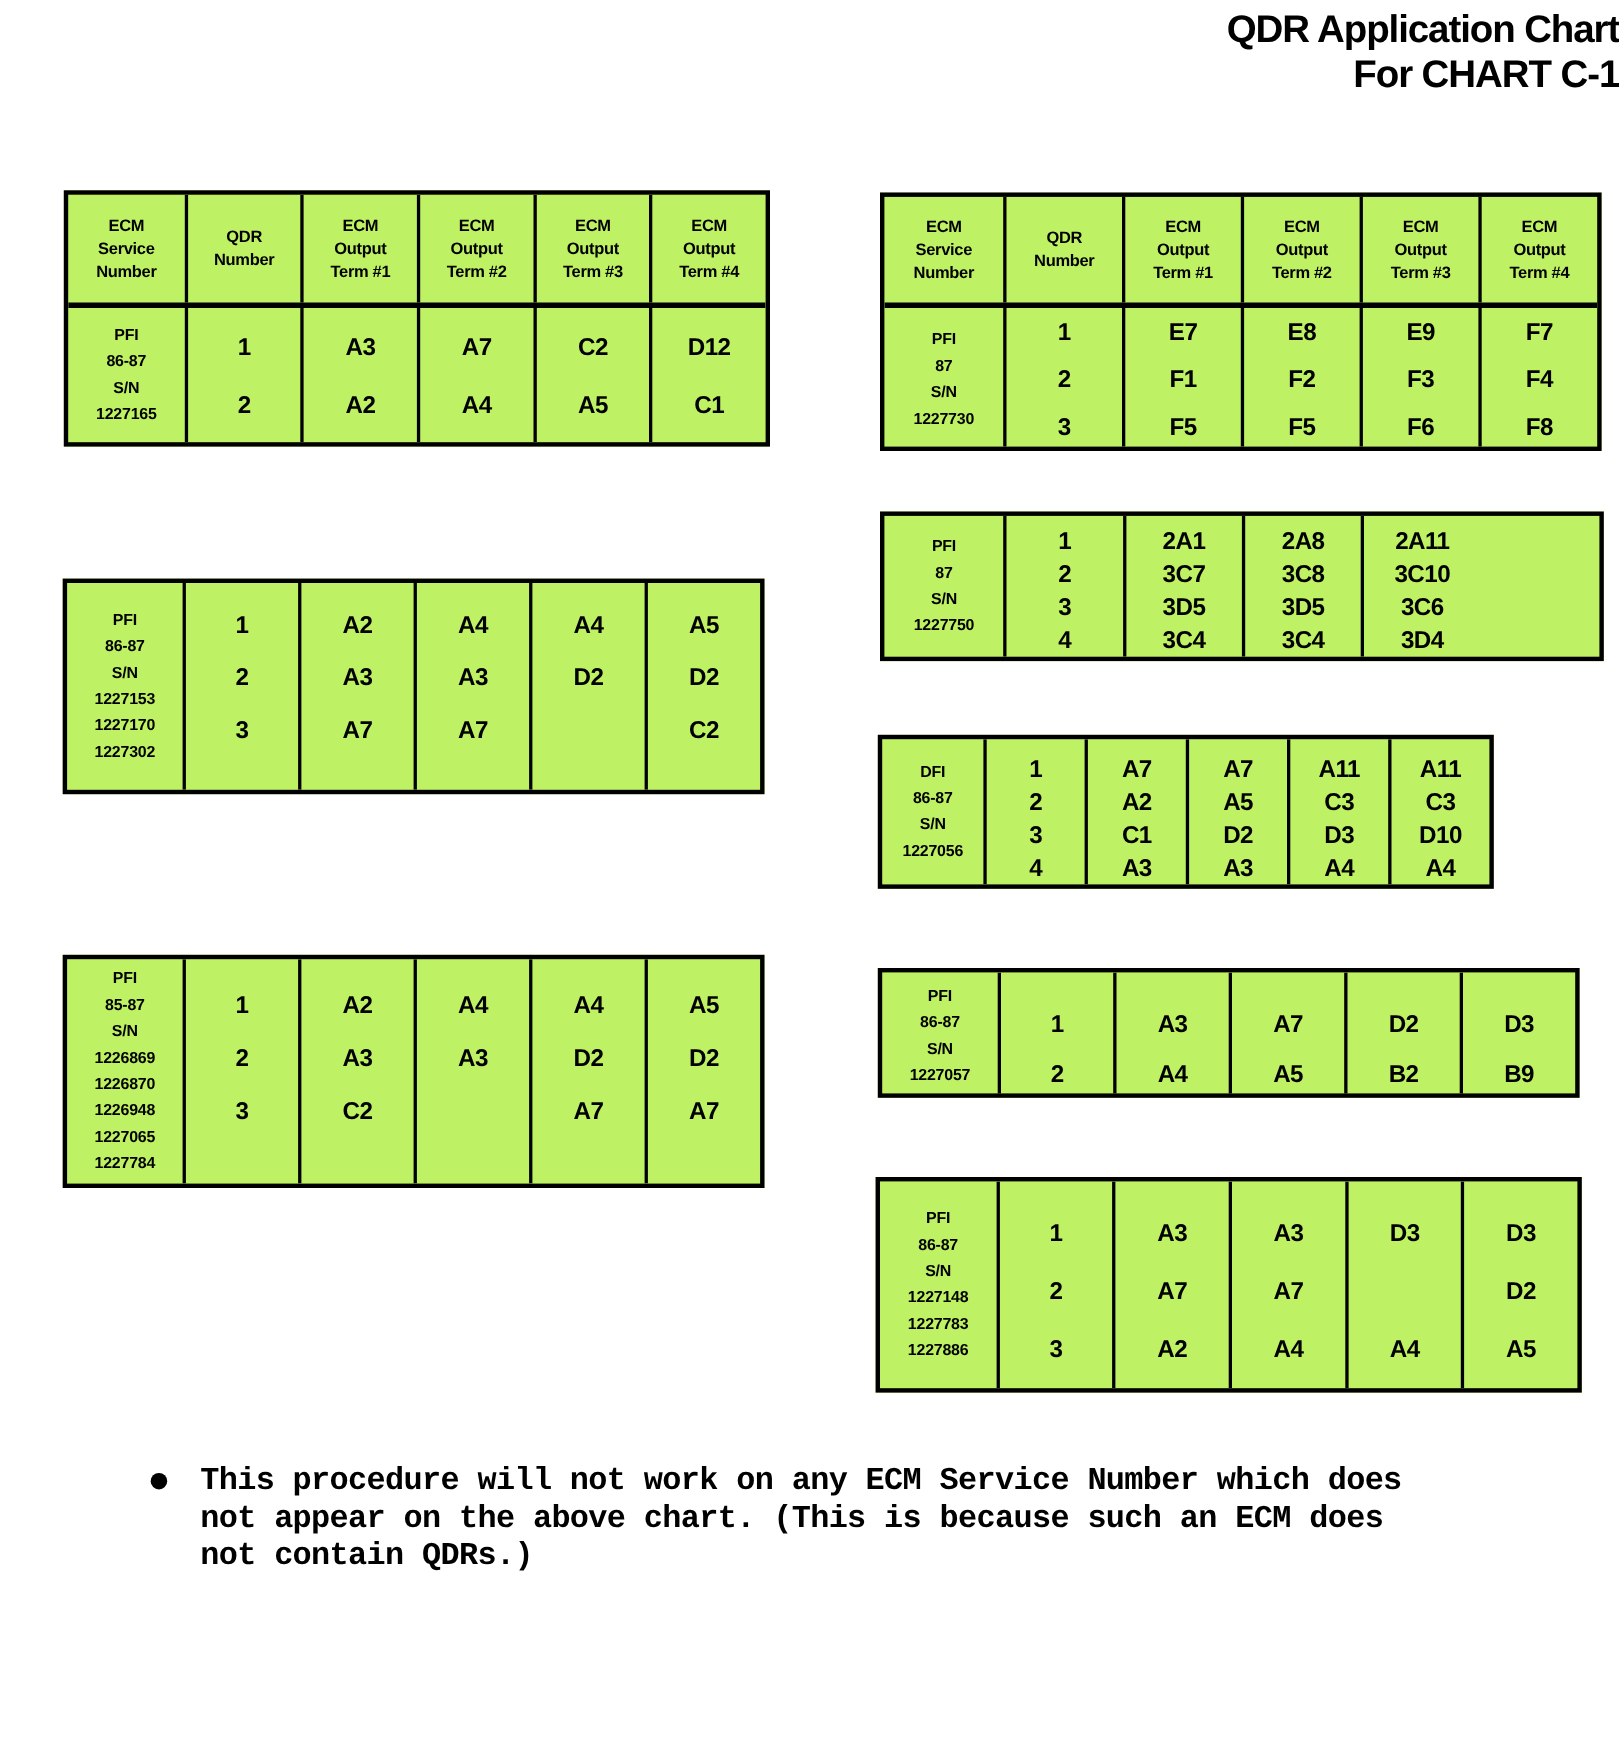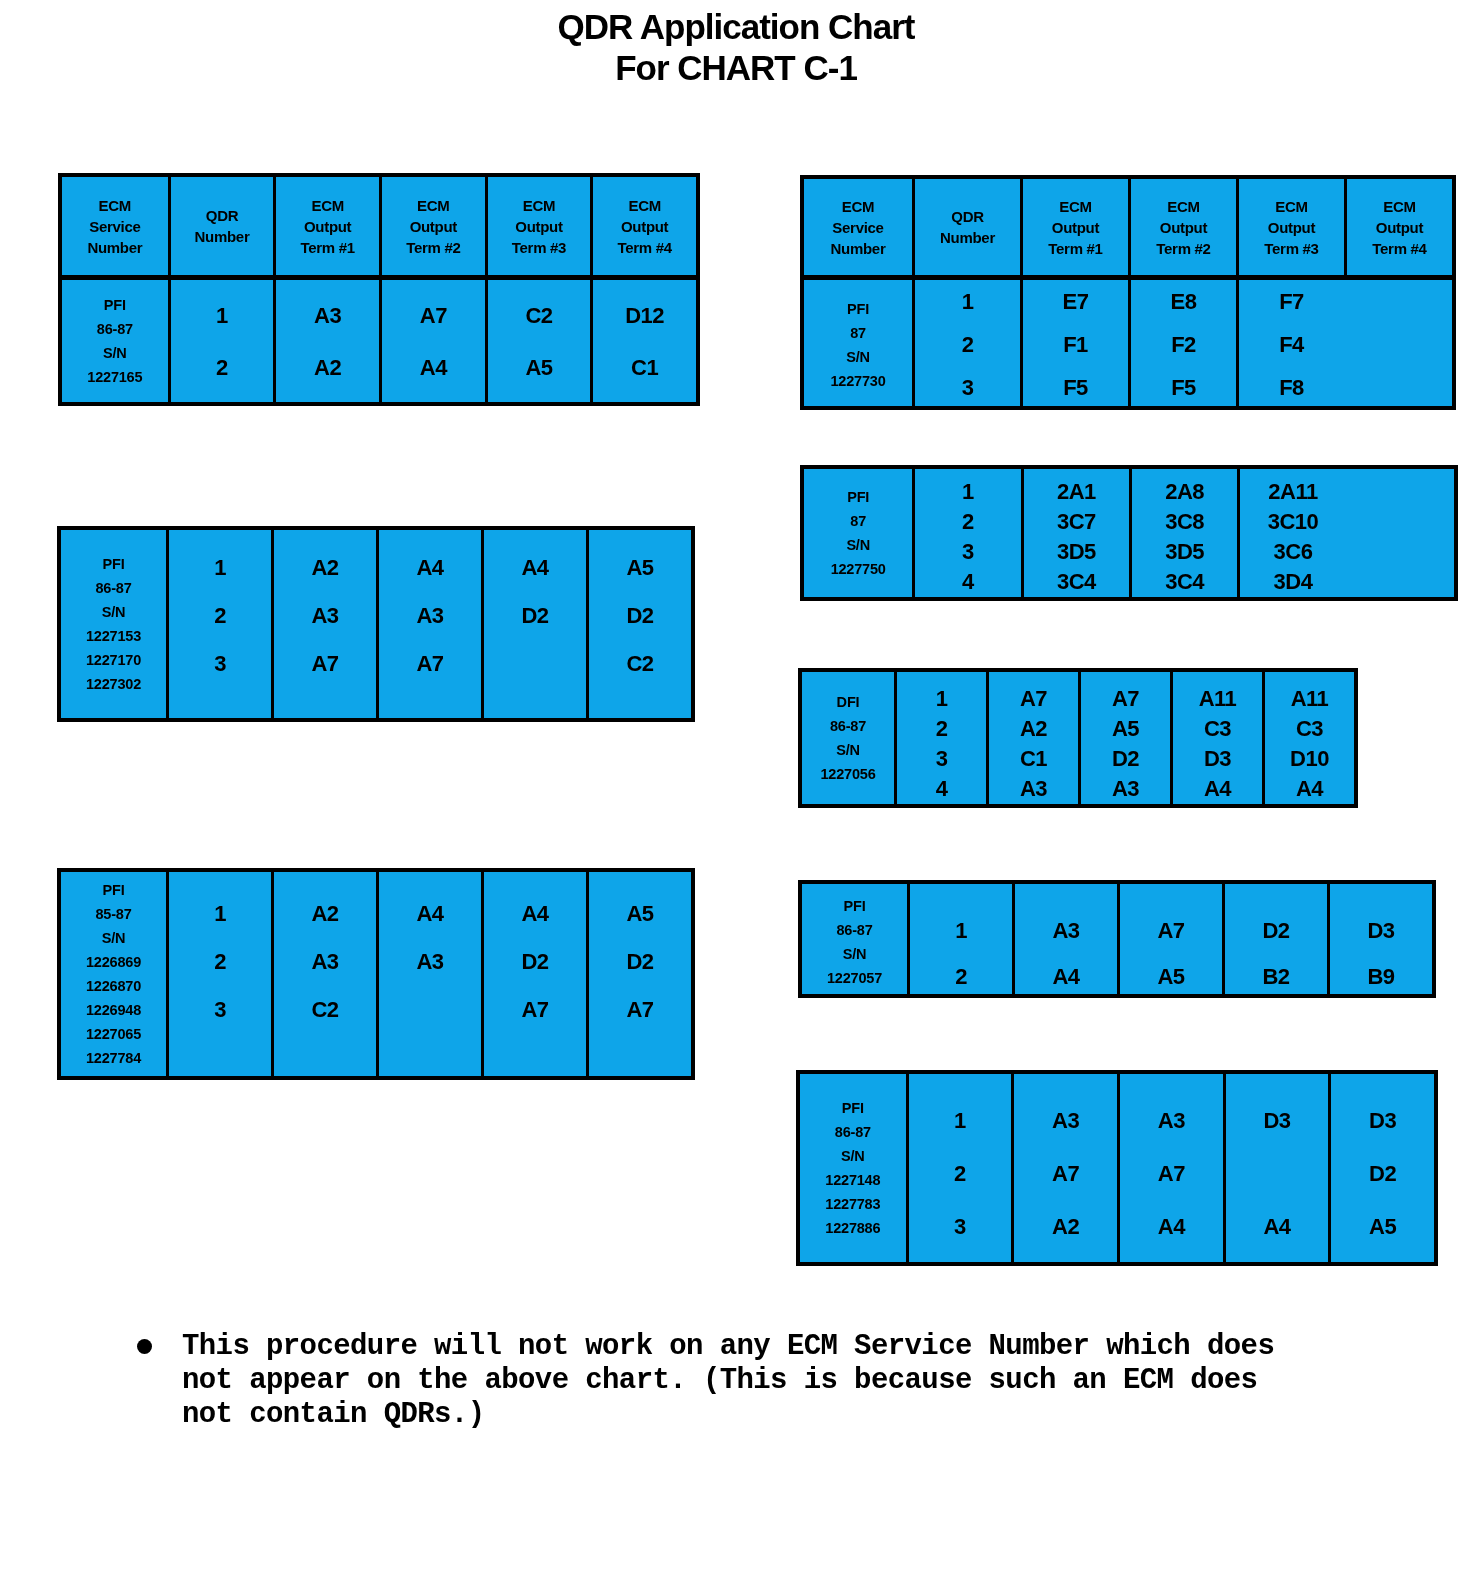--- a/index.html
+++ b/index.html
@@ -2,26 +2,26 @@
 <html><head>
 <meta charset="utf-8">
 <style>
   html,body{margin:0;padding:0;}
   body{
     width:1472px;height:1580px;position:relative;background:#ffffff;
     font-family:"Liberation Sans",sans-serif;color:#000;
     -webkit-font-smoothing:antialiased;
   }
   .page-title{
-    position:absolute;left:0;top:6px;width:1472px;text-align:center;
+    position:absolute;left:0;top:6px;width:1472px;text-align:right;
     font-weight:700;font-size:35px;line-height:41px;letter-spacing:-1px;color:#000;
   }
   .qdr-table{
     position:absolute;display:flex;flex-direction:column;
-    border:4px solid #000;background:#0ea5e9;box-sizing:border-box;overflow:hidden;
+    border:4px solid #000;background:#bef264;box-sizing:border-box;overflow:hidden;
   }
   .hdr-row{
     display:grid;grid-template-columns:repeat(6,1fr);
     border-bottom:5px solid #000;height:var(--hh,96px);flex:0 0 auto;
   }
   .hdr-cell{
     border-left:3px solid #000;display:flex;flex-direction:column;
     align-items:center;justify-content:center;text-align:center;
     font-weight:700;font-size:15px;line-height:21px;letter-spacing:-0.3px;
   }
@@ -249,20 +249,25 @@
         <div class="val-line">E7</div>
         <div class="val-line">F1</div>
         <div class="val-line">F5</div>
       </div>
       <div class="body-cell vals">
         <div class="val-line">E8</div>
         <div class="val-line">F2</div>
         <div class="val-line">F5</div>
       </div>
       <div class="body-cell vals">
+        <div class="val-line">E9</div>
+        <div class="val-line">F3</div>
+        <div class="val-line">F6</div>
+      </div>
+      <div class="body-cell vals">
         <div class="val-line">F7</div>
         <div class="val-line">F4</div>
         <div class="val-line">F8</div>
       </div>
     </div>
   </div>
 
 <div class="qdr-table" style="left:800px;top:465px;width:658px;height:136px;--rh:30px;--pt:8px;">
     <div class="body-row">
       <div class="body-cell service-cell">

